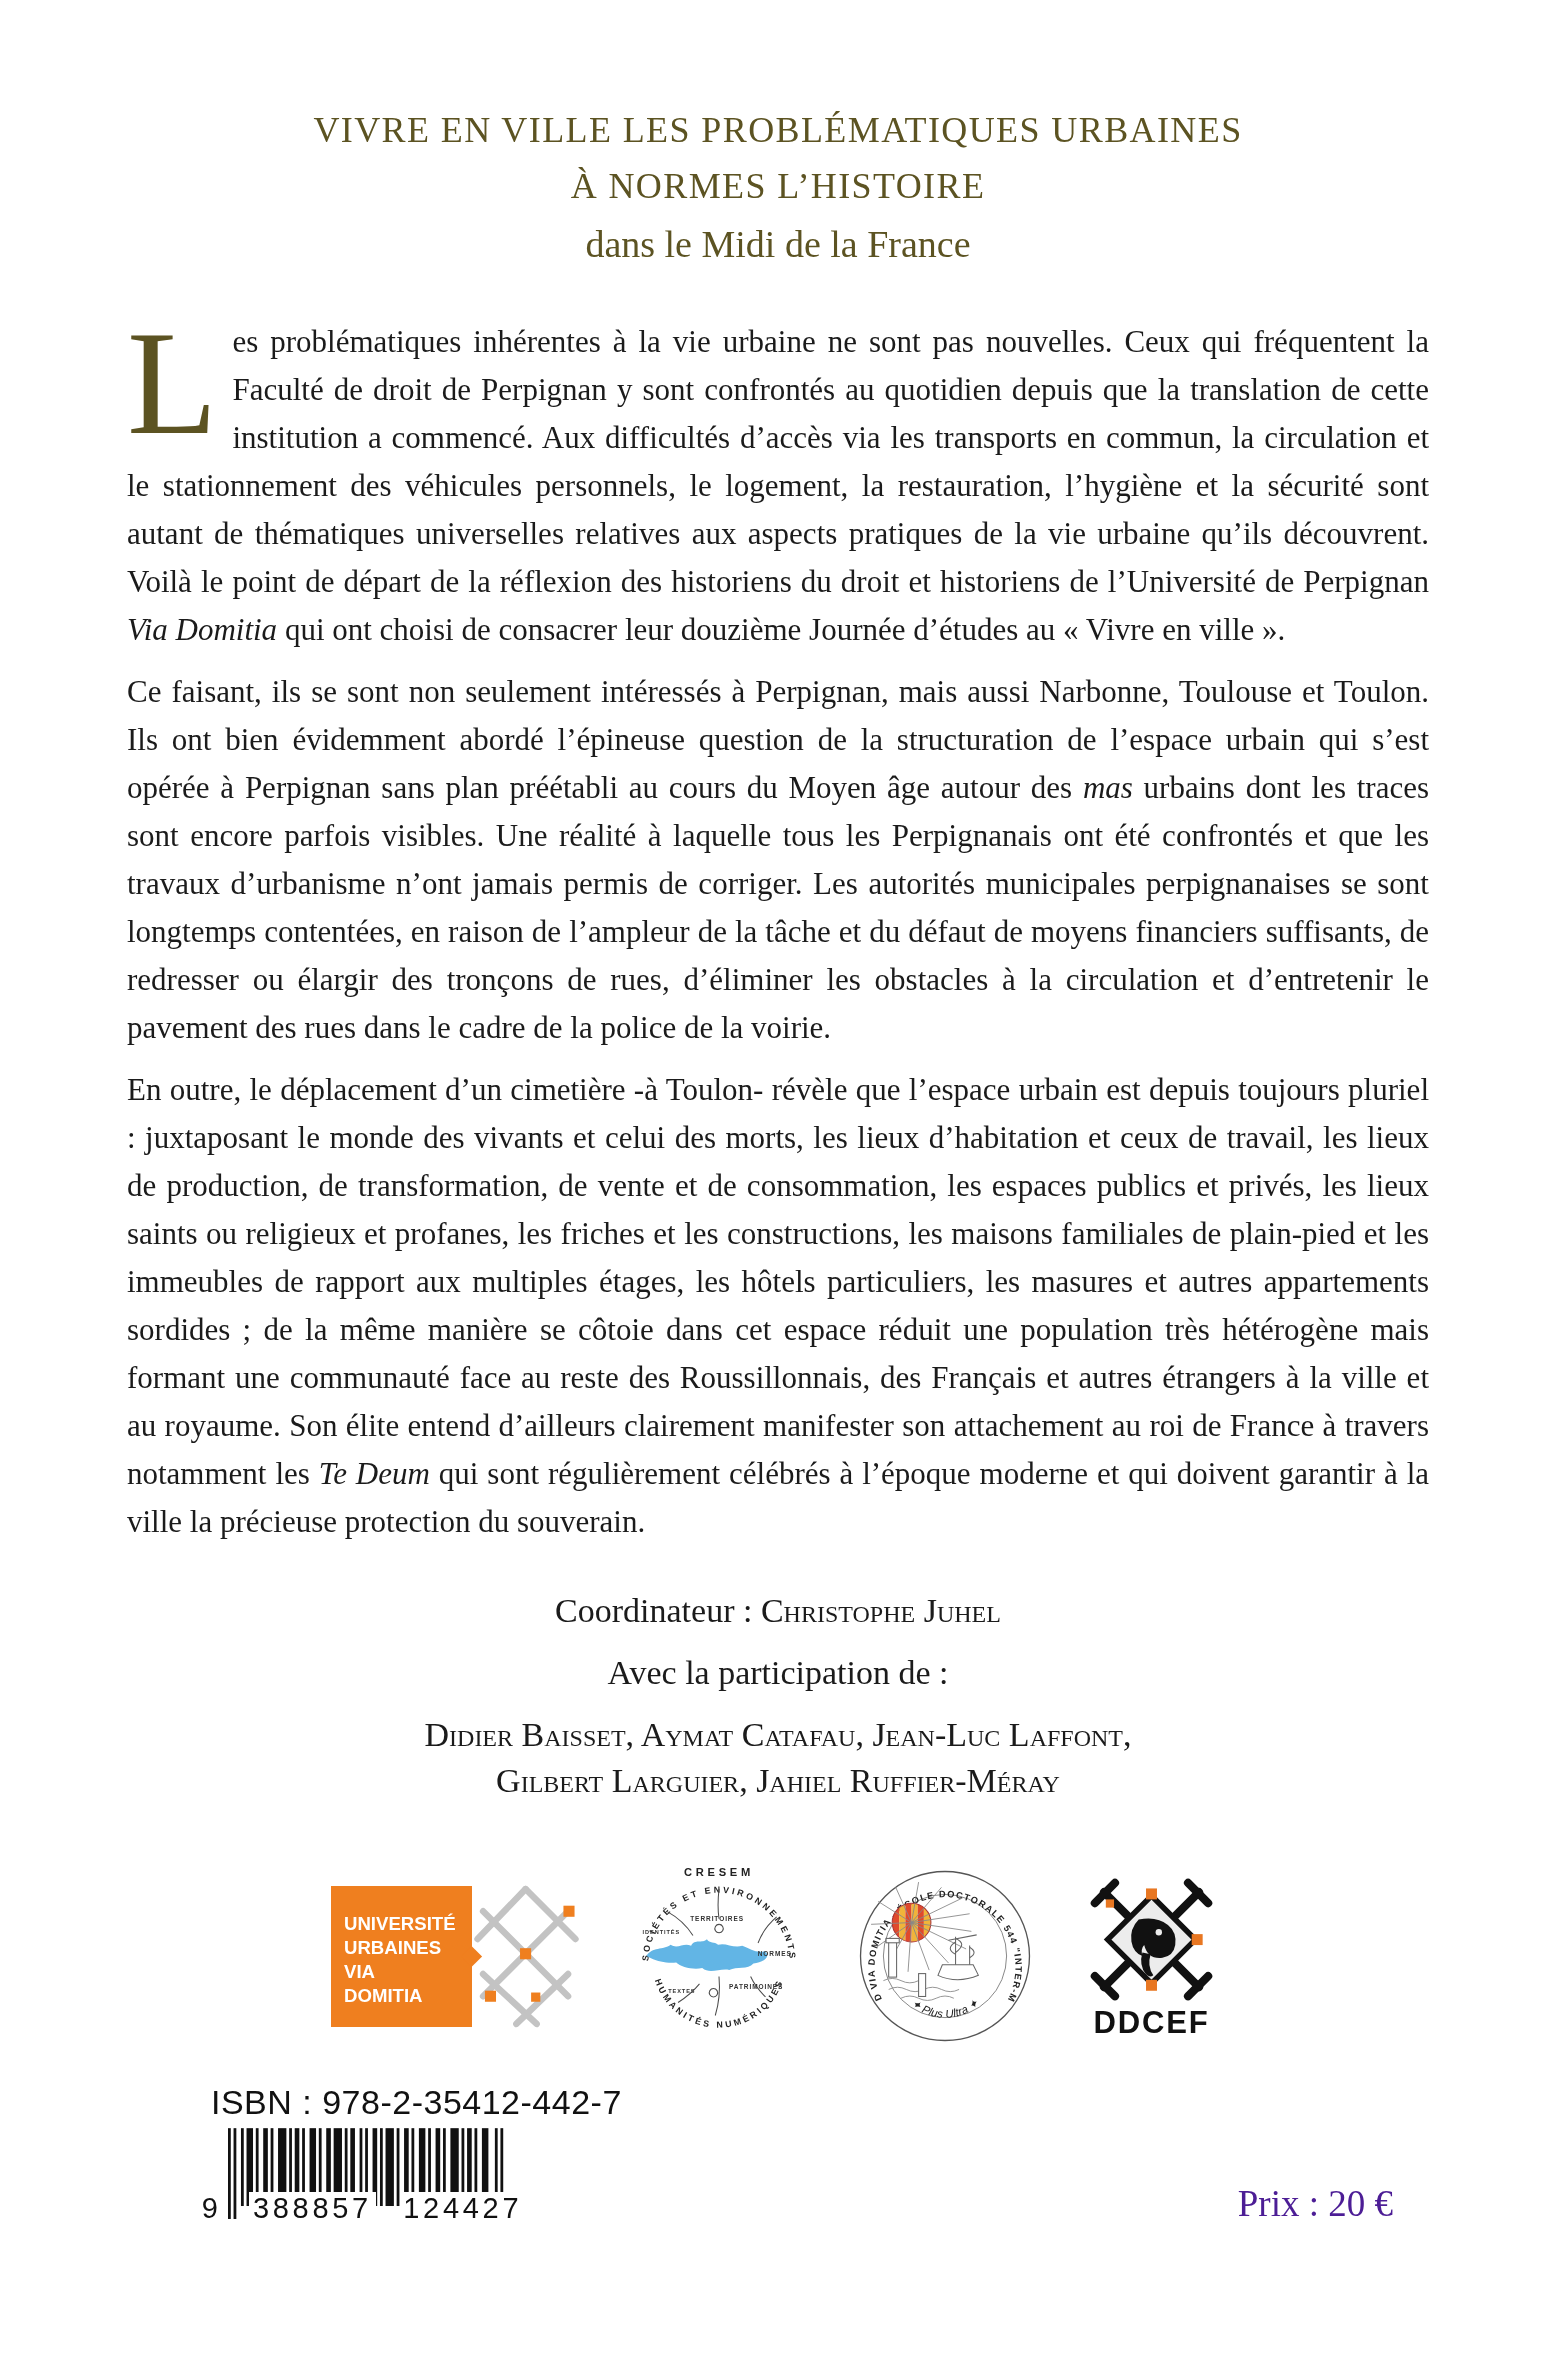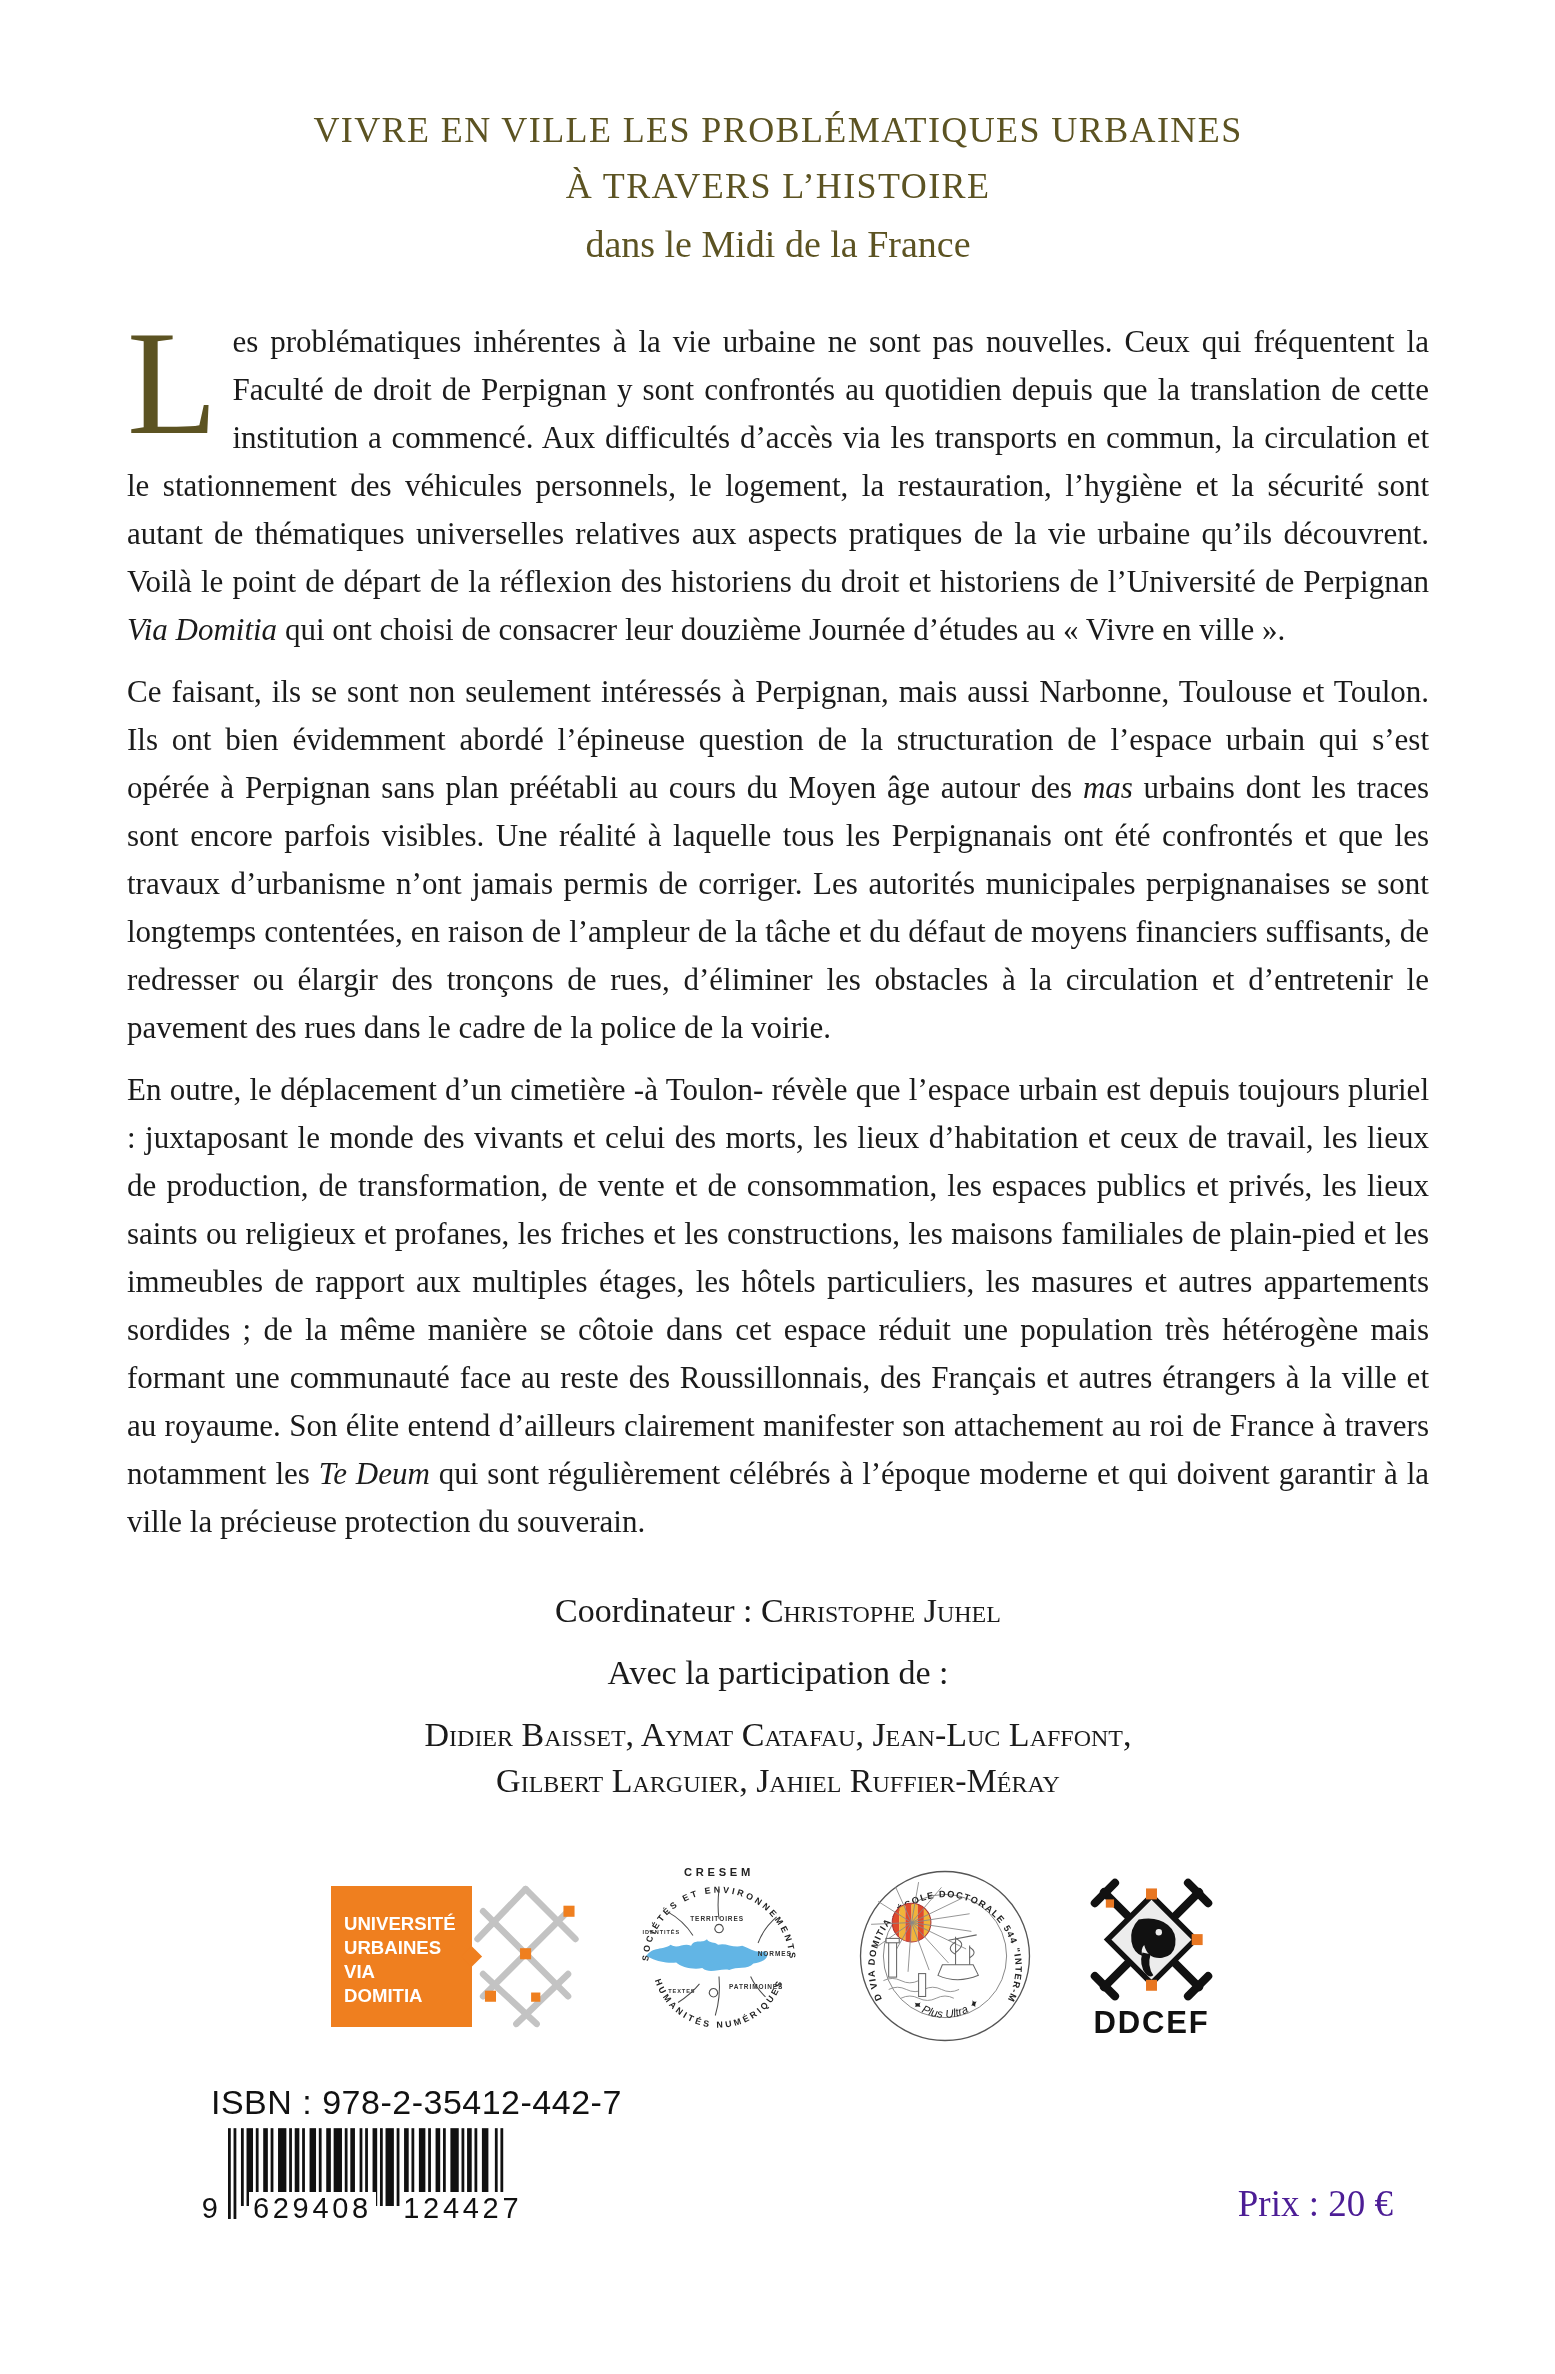--- a/index.html
+++ b/index.html
@@ -87,21 +87,21 @@
 
   svg text { font-family:"Liberation Sans", sans-serif; }
 </style>
 </head>
 <body>
 
 <div class="page">
 
   <div class="title-block">
     <div class="title-line">VIVRE EN VILLE LES PROBLÉMATIQUES URBAINES</div>
-    <div class="title-line">À TRAVERS L’HISTOIRE</div>
+    <div class="title-line">À NORMES L’HISTOIRE</div>
     <div class="subtitle">dans le Midi de la France</div>
   </div>
 
   <div class="body-text">
     <p><span class="dropcap">L</span><span>es problématiques inhérentes à la vie urbaine ne sont pas nouvelles. Ceux qui fréquentent la Faculté de droit de Perpignan y sont confrontés au quotidien depuis que la translation de cette institution a commencé. Aux difficultés d’accès via les transports en commun, la circulation et le stationnement des véhicules personnels, le logement, la restauration, l’hygiène et la sécurité sont autant de thématiques universelles relatives aux aspects pratiques de la vie urbaine qu’ils découvrent. Voilà le point de départ de la réflexion des historiens du droit et historiens de l’Université de Perpignan </span><em>Via Domitia</em><span> qui ont choisi de consacrer leur douzième Journée d’études au « Vivre en ville ».</span></p>
     <p><span>Ce faisant, ils se sont non seulement intéressés à Perpignan, mais aussi Narbonne, Toulouse et Toulon. Ils ont bien évidemment abordé l’épineuse question de la structuration de l’espace urbain qui s’est opérée à Perpignan sans plan préétabli au cours du Moyen âge autour des </span><em>mas</em><span> urbains dont les traces sont encore parfois visibles. Une réalité à laquelle tous les Perpignanais ont été confrontés et que les travaux d’urbanisme n’ont jamais permis de corriger. Les autorités municipales perpignanaises se sont longtemps contentées, en raison de l’ampleur de la tâche et du défaut de moyens financiers suffisants, de redresser ou élargir des tronçons de rues, d’éliminer les obstacles à la circulation et d’entretenir le pavement des rues dans le cadre de la police de la voirie.</span></p>
     <p><span>En outre, le déplacement d’un cimetière -à Toulon- révèle que l’espace urbain est depuis toujours pluriel : juxtaposant le monde des vivants et celui des morts, les lieux d’habitation et ceux de travail, les lieux de production, de transformation, de vente et de consommation, les espaces publics et privés, les lieux saints ou religieux et profanes, les friches et les constructions, les maisons familiales de plain-pied et les immeubles de rapport aux multiples étages, les hôtels particuliers, les masures et autres appartements sordides ; de la même manière se côtoie dans cet espace réduit une population très hétérogène mais formant une communauté face au reste des Roussillonnais, des Français et autres étrangers à la ville et au royaume. Son élite entend d’ailleurs clairement manifester son attachement au roi de France à travers notamment les </span><em>Te Deum</em><span> qui sont régulièrement célébrés à l’époque moderne et qui doivent garantir à la ville la précieuse protection du souverain.</span></p>
   </div>
 
   <div class="credits">
@@ -298,21 +298,21 @@
           <rect x="252" y="0" width="3" height="84"></rect>
         <rect x="258" y="0" width="5" height="84"></rect>
           <rect x="266" y="0" width="3" height="84"></rect>
         <rect x="274" y="0" width="7" height="84"></rect>
         <rect x="288" y="0" width="3" height="98"></rect>
           <rect x="294" y="0" width="3" height="98"></rect>
       </g>
     </svg>
     <div class="barcode-digits">
       <span>9</span>
-      <span>629408</span>
+      <span>388857</span>
       <span>124427</span>
     </div>
   </div>
 
   <div class="price-label">Prix : 20 €</div>
 
 </div>
 
 
 </body></html>

